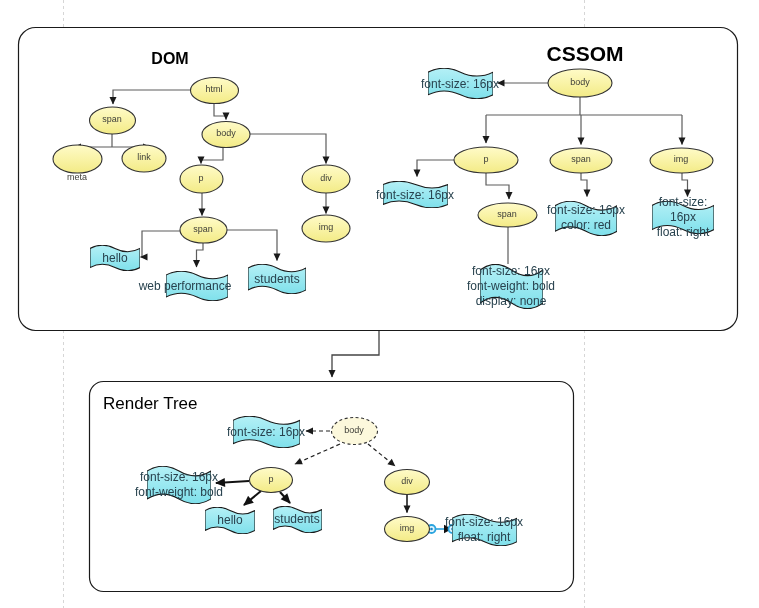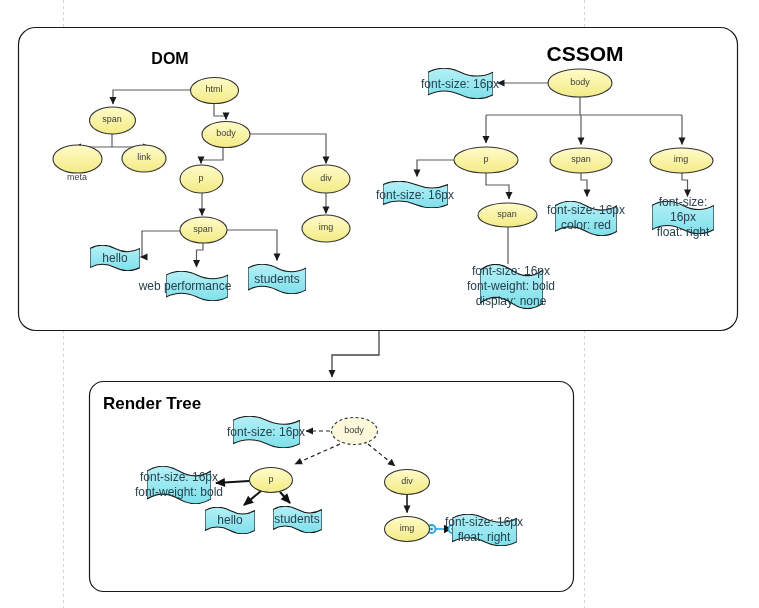--- a/index.html
+++ b/index.html
@@ -5,21 +5,21 @@
   html,body{margin:0;padding:0;background:#fff;}
   #stage{position:relative;width:759px;height:608px;background:#fff;overflow:hidden;
          font-family:"Liberation Sans",sans-serif;}
   #stage svg.canvas{position:absolute;left:0;top:0;}
   .lbl{position:absolute;transform:translate(-50%,-50%);
        font-size:12px;line-height:1.25;color:#28424e;white-space:pre-line;
        text-align:center;pointer-events:none;}
   .node-lbl{font-size:9px;color:#40403a;white-space:nowrap;}
   .ttl{position:absolute;transform:translate(-50%,-50%);
        font-size:16px;font-weight:bold;color:#000;white-space:nowrap;}
-  .ttl-left{position:absolute;font-size:17px;font-weight:bold;color:#000;white-space:nowrap;}
+  .ttl-left{position:absolute;font-size:17px;font-weight:normal;color:#000;white-space:nowrap;}
   .edge{fill:none;stroke:#5c5c5c;stroke-width:1.2;}
   .edge-dark{fill:none;stroke:#444;stroke-width:1.3;}
   .redge{fill:none;stroke:#111;stroke-width:2.1;}
   .redge-thin{fill:none;stroke:#111;stroke-width:1.5;}
   .rdash{fill:none;stroke:#222;stroke-width:1.2;stroke-dasharray:4 3;}
   .guide{stroke:#d6d6d6;stroke-width:1;stroke-dasharray:3 3;fill:none;}
   .container-box{fill:#ffffff;stroke:#1a1a1a;stroke-width:1.2;}
   .ell{fill:url(#yg);stroke:#333;stroke-width:1.1;}
   .ell-dashed{fill:#FCF8DC;stroke:#333;stroke-width:1.1;stroke-dasharray:3 2.5;}
 </style>

